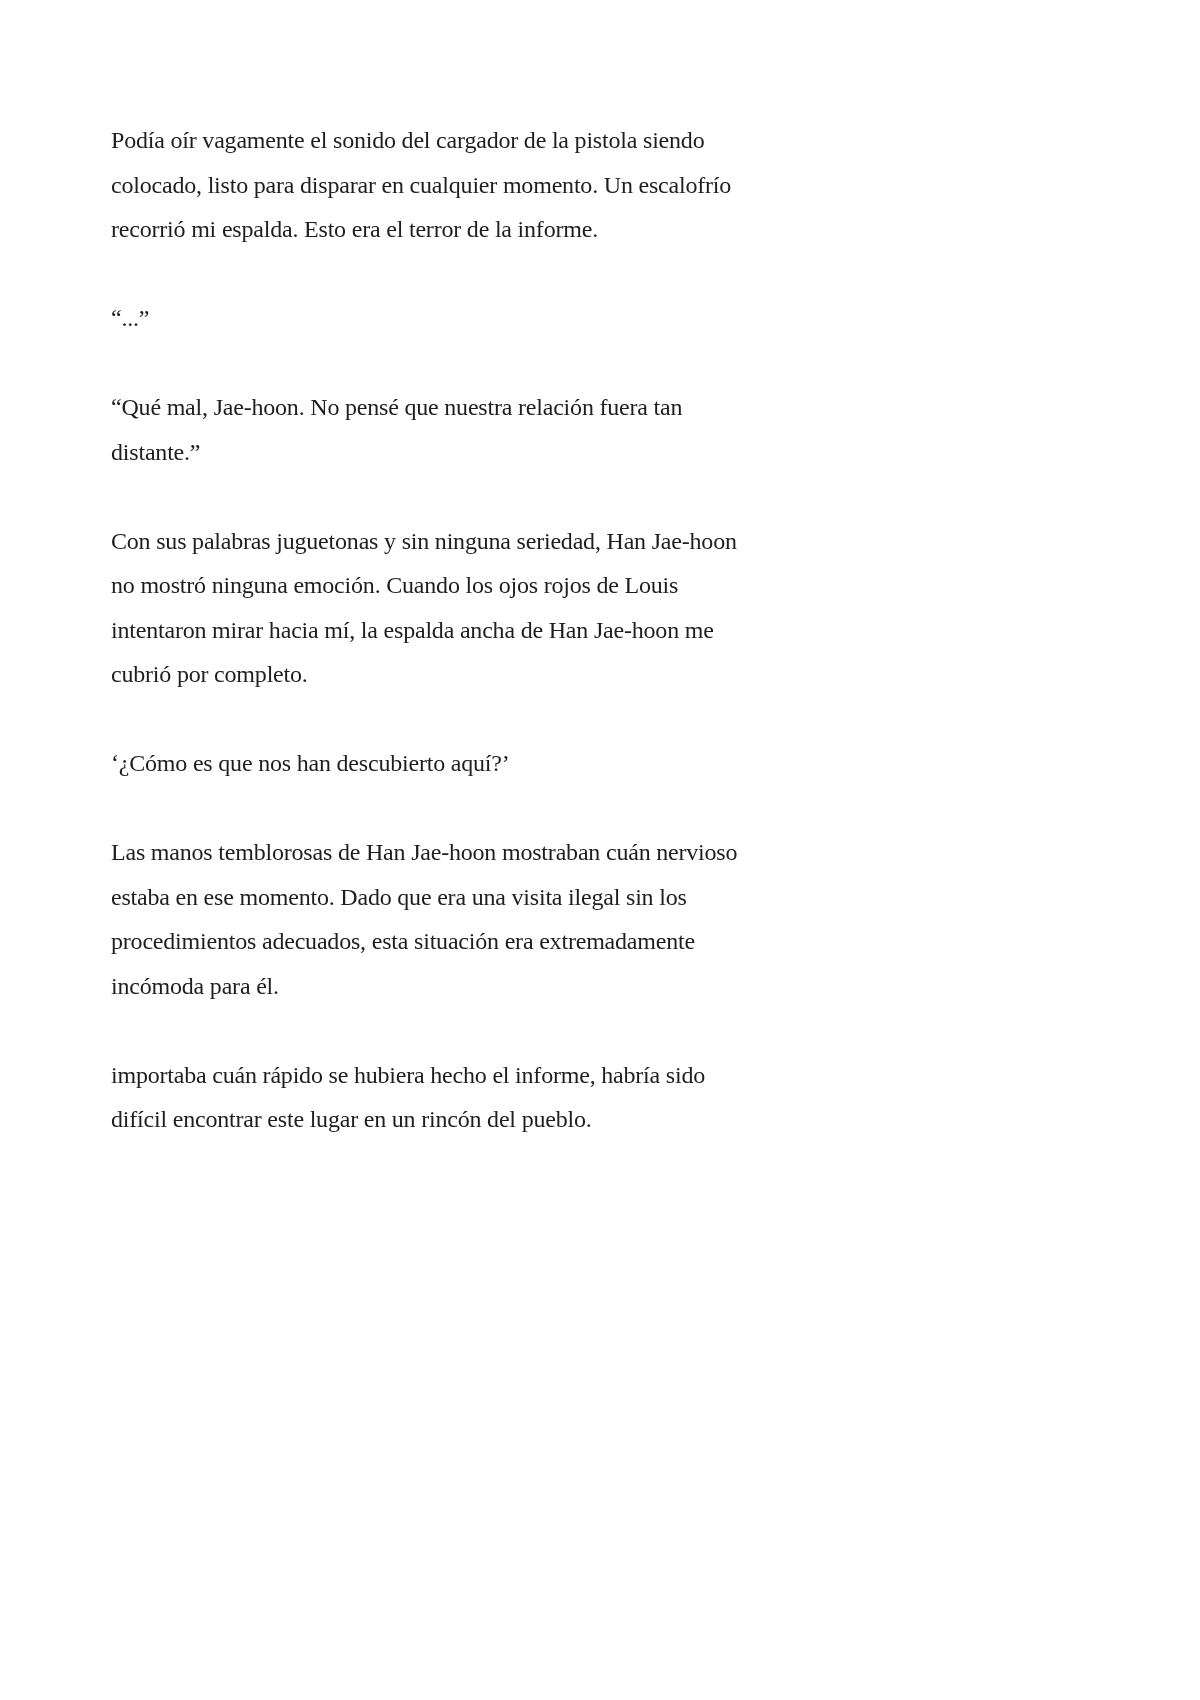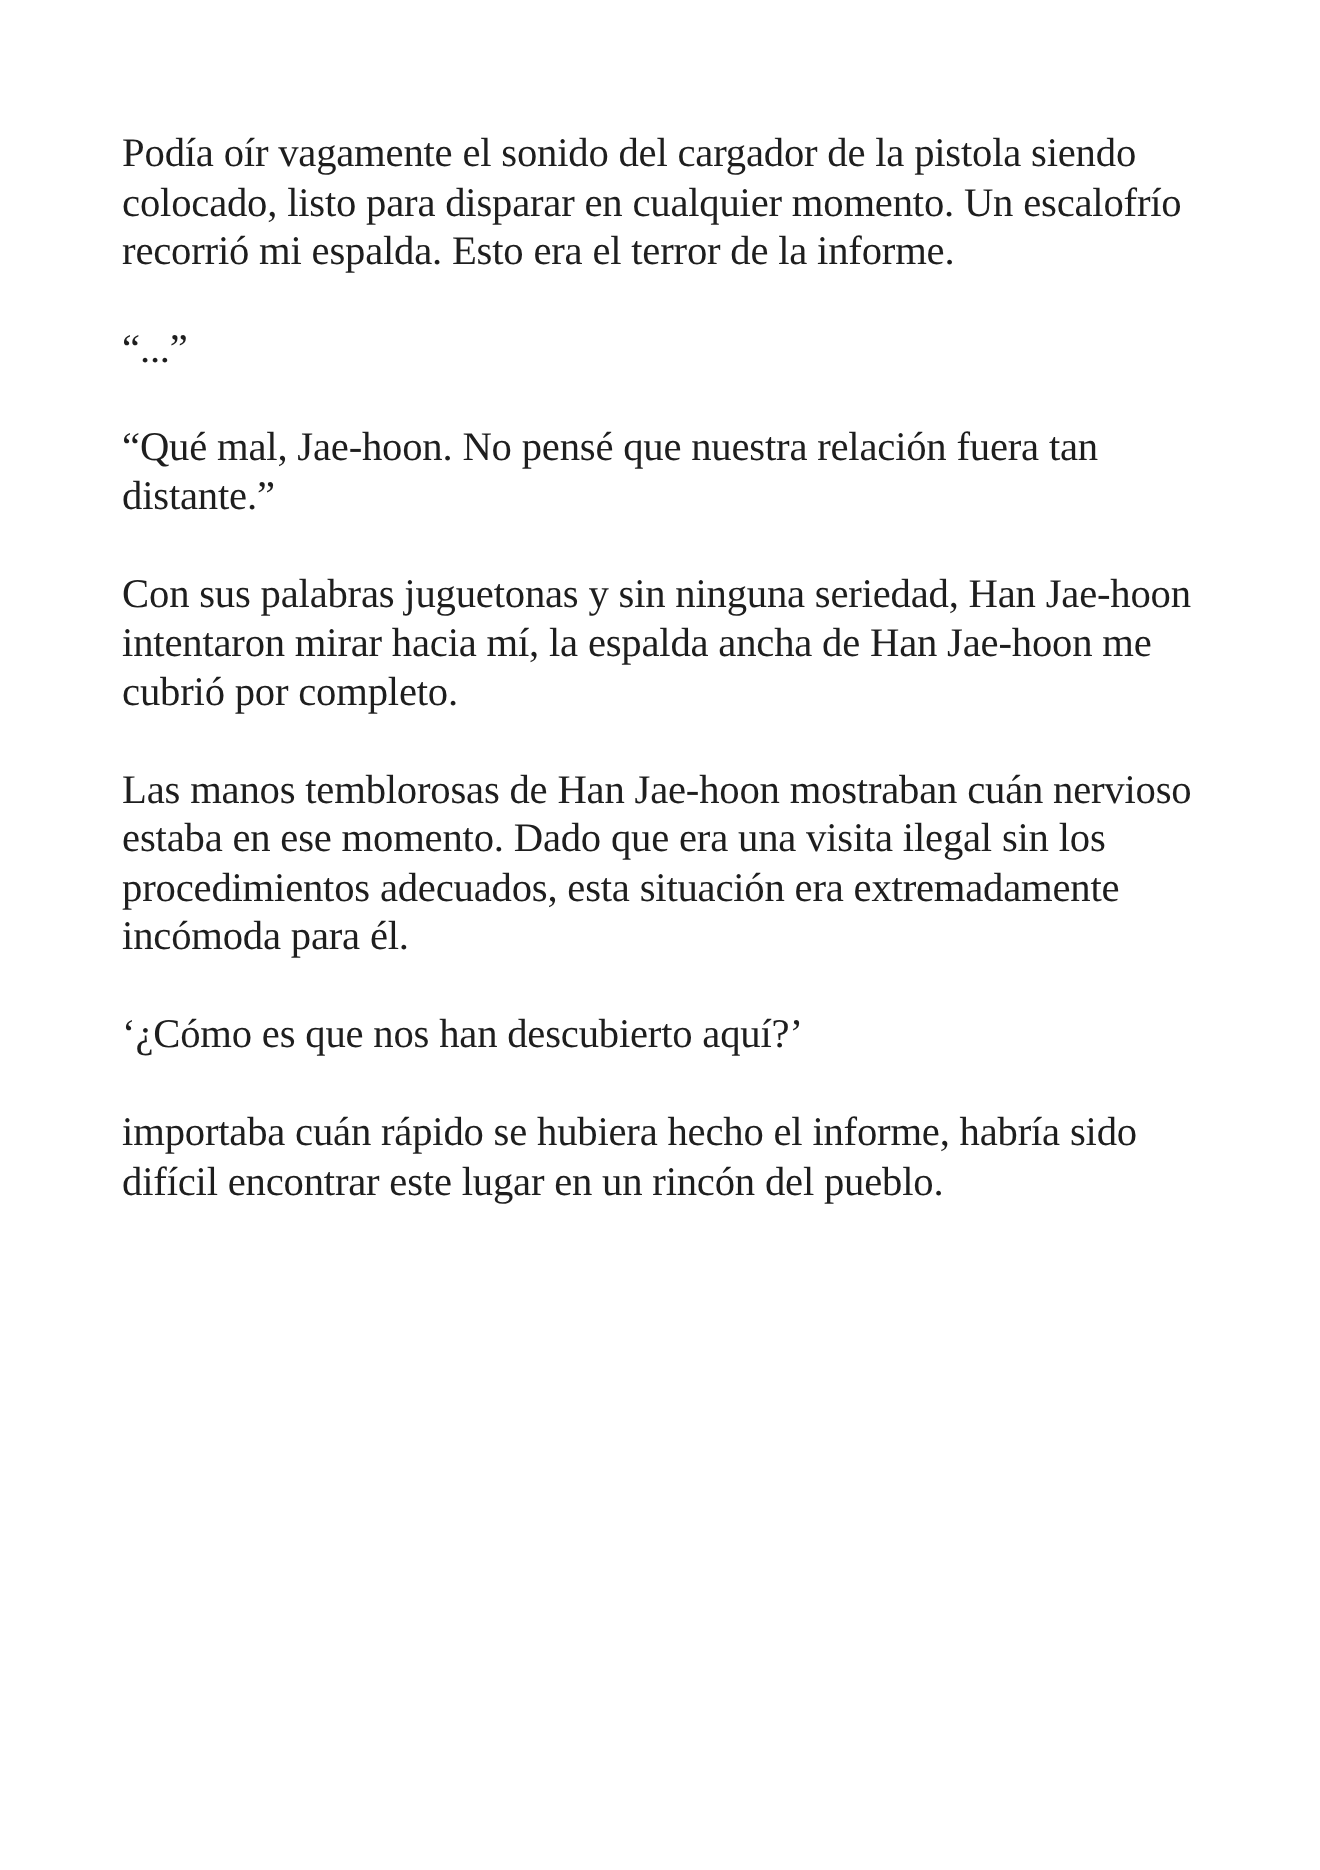--- a/index.html
+++ b/index.html
@@ -12,21 +12,21 @@
       height: 1700px;
       position: relative;
       overflow: hidden;
     }
     .page {
       position: absolute;
       left: 111px;
       top: 118px;
       width: 980px;
       font-family: "Liberation Serif", "DejaVu Serif", serif;
-      font-size: 37px;
+      font-size: 24px;
       line-height: 44.5px;
       color: #1e1e1e;
       letter-spacing: -0.2px;
     }
     .para {
       margin: 0 0 44.5px 0;
       white-space: normal;
     }
     .line {
       display: block;
@@ -44,29 +44,30 @@
   </p>
   <p class="para">
     <span class="line">“...”</span>
   </p>
   <p class="para">
     <span class="line">“Qué mal, Jae-hoon. No pensé que nuestra relación fuera tan</span>
     <span class="line">distante.”</span>
   </p>
   <p class="para">
     <span class="line">Con sus palabras juguetonas y sin ninguna seriedad, Han Jae-hoon</span>
+    <span class="line">no mostró ninguna emoción. Cuando los ojos rojos de Louis</span>
     <span class="line">intentaron mirar hacia mí, la espalda ancha de Han Jae-hoon me</span>
     <span class="line">cubrió por completo.</span>
+  </p>
+  <p class="para">
+    <span class="line">‘¿Cómo es que nos han descubierto aquí?’</span>
   </p>
   <p class="para">
     <span class="line">Las manos temblorosas de Han Jae-hoon mostraban cuán nervioso</span>
     <span class="line">estaba en ese momento. Dado que era una visita ilegal sin los</span>
     <span class="line">procedimientos adecuados, esta situación era extremadamente</span>
     <span class="line">incómoda para él.</span>
   </p>
   <p class="para">
-    <span class="line">‘¿Cómo es que nos han descubierto aquí?’</span>
-  </p>
-  <p class="para">
     <span class="line">importaba cuán rápido se hubiera hecho el informe, habría sido</span>
     <span class="line">difícil encontrar este lugar en un rincón del pueblo.</span>
   </p>
 </div>
 
 </body></html>

